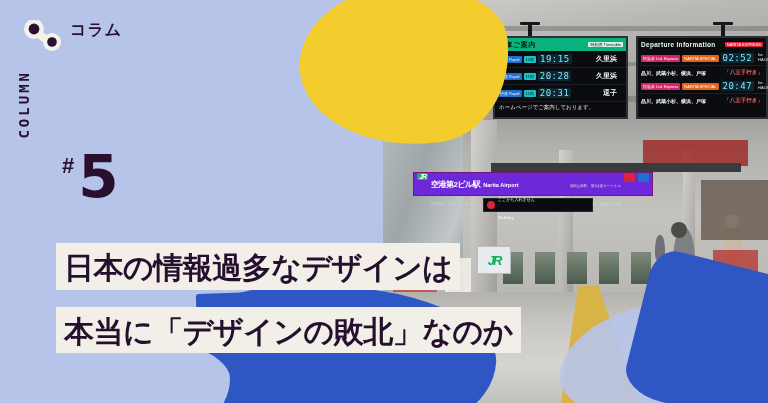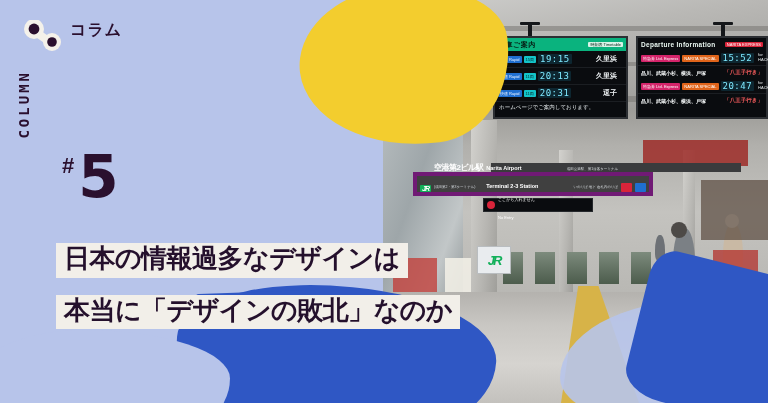--- a/index.html
+++ b/index.html
@@ -48,22 +48,22 @@
   .dest{color:#f2f6f8;font-size:7px;font-weight:bold;margin-left:auto;padding-right:6px;}
   .destE{color:#e9eef0;font-size:4px;line-height:1.15;margin-left:2px;}
   .brow2{display:flex;align-items:center;gap:3px;padding:1px 3px;height:13px;box-sizing:border-box;}
   .stops{color:#f4f7f8;font-size:5px;font-weight:bold;}
   .forred{color:#ff5f5f;font-size:5.5px;font-weight:bold;margin-left:auto;}
   .bfoot{color:#e9eef0;font-size:5.5px;padding:2px 4px;}
   .board-hanger{position:absolute;width:4px;background:#15171a;}
   .board-hangtop{position:absolute;height:3px;background:#15171a;border-radius:1px;}
 
   
-  .stsign{position:absolute;background:#404040;border:4px solid #701a75;box-sizing:border-box;
-          display:flex;align-items:flex-end;gap:3px;padding:0 3px;}
+  .stsign{position:absolute;background:#6d28d9;border:1px solid #701a75;box-sizing:border-box;
+          display:flex;align-items:flex-start;gap:3px;padding:0 3px;}
   .jr-logo{background:#12b05a;color:#fff;font-size:7px;font-weight:bold;font-style:italic;
            padding:0 2px;border-radius:1px;letter-spacing:-1px;}
   .st-jp{color:#fff;font-size:8px;font-weight:bold;letter-spacing:-.5px;}
   .st-sub{color:#cdd2d6;font-size:3.5px;}
   .st-en{color:#fff;font-size:5.5px;font-weight:bold;line-height:1.1;}
   .st-extra{color:#d6dbde;font-size:3.5px;line-height:1.1;}
   .st-icon{width:11px;height:9px;border-radius:1px;display:inline-block;}
   .noentry{position:absolute;background:#0a0c0f;border:1px solid #25282c;
            display:flex;align-items:center;gap:3px;padding:1px 3px;box-sizing:border-box;}
   .ne-circ{width:8px;height:8px;border-radius:50%;background:#d9243a;}
@@ -93,21 +93,21 @@
   .vert-column{position:absolute;left:16px;top:70px;color:#2a0f2e;font-weight:bold;font-size:14px;
     letter-spacing:3px;writing-mode:vertical-rl;transform:rotate(180deg);font-family:"DejaVu Sans Mono",monospace;}
   .series{position:absolute;left:62px;top:133px;font-size:16px;font-weight:bold;color:#2a0f2e;letter-spacing:.5px;}
   .hashnum{position:absolute;left:62px;top:155px;display:flex;align-items:flex-start;color:#2a102e;}
   .hashnum .hash{font-size:22px;font-weight:bold;line-height:1;}
   .hashnum .num{font-size:58px;font-weight:bold;line-height:.78;margin-left:4px;
     font-family:"DejaVu Sans",sans-serif;}
 
   .title-wrap{position:absolute;left:56px;top:243px;}
   .tline{display:inline-block;background:#f2efe9;color:#24102c;font-weight:bold;
-    font-size:26px;line-height:1.22;padding:0 8px 3px 8px;letter-spacing:-.5px;white-space:nowrap;}
+    font-size:30px;line-height:1.22;padding:7px 8px 3px 8px;letter-spacing:-.5px;white-space:nowrap;}
   .tline2{margin-top:17px;}
   .byline{position:absolute;left:58px;top:347px;background:#1d0c24;color:#fff;
     font-size:14px;font-weight:bold;padding:4px 9px 5px 9px;letter-spacing:.5px;white-space:nowrap;}
 </style>
 </head>
 <body>
 
 <div id="canvas">
 
   <div class="photo">
@@ -155,21 +155,21 @@
       </div>
       <div class="brow">
         <span class="tag-blue">快速 Rapid</span>
         <span class="tag-cy">15両</span>
         <span class="clock">19:15</span>
         <span class="dest">久里浜</span>
       </div>
       <div class="brow">
         <span class="tag-blue">快速 Rapid</span>
         <span class="tag-cy">11両</span>
-        <span class="clock">20:13</span>
+        <span class="clock">20:28</span>
         <span class="dest">久里浜</span>
       </div>
       <div class="brow">
         <span class="tag-blue">快速 Rapid</span>
         <span class="tag-cy">11両</span>
         <span class="clock">20:31</span>
         <span class="dest">逗子</span>
       </div>
       <div class="bfoot">ホームページでご案内しております。</div>
     </div>
@@ -179,21 +179,21 @@
     <div class="board" style="left:253px;top:36px;width:132px;height:83px;">
       <div class="board-head" style="background:#0a0c0f;">
         <div class="bh-row">
           <span class="bh-titleW">Departure Information</span>
           <span class="bh-chipR">NARITA EXPRESS</span>
         </div>
       </div>
       <div class="brow" style="height:15px;">
         <span class="tag-mag">特急券 Ltd. Express</span>
         <span class="tag-or">NARITA SPECIAL</span>
-        <span class="clock">15:52</span>
+        <span class="clock">02:52</span>
         <span class="destE">for HACHIOJI</span>
 
       </div>
       <div class="brow2">
         <span class="stops">品川、武蔵小杉、横浜、戸塚</span>
         <span class="forred">「八王子行き」</span>
       </div>
       <div class="brow" style="height:15px;">
         <span class="tag-mag">特急券 Ltd. Express</span>
         <span class="tag-or">NARITA SPECIAL</span>

